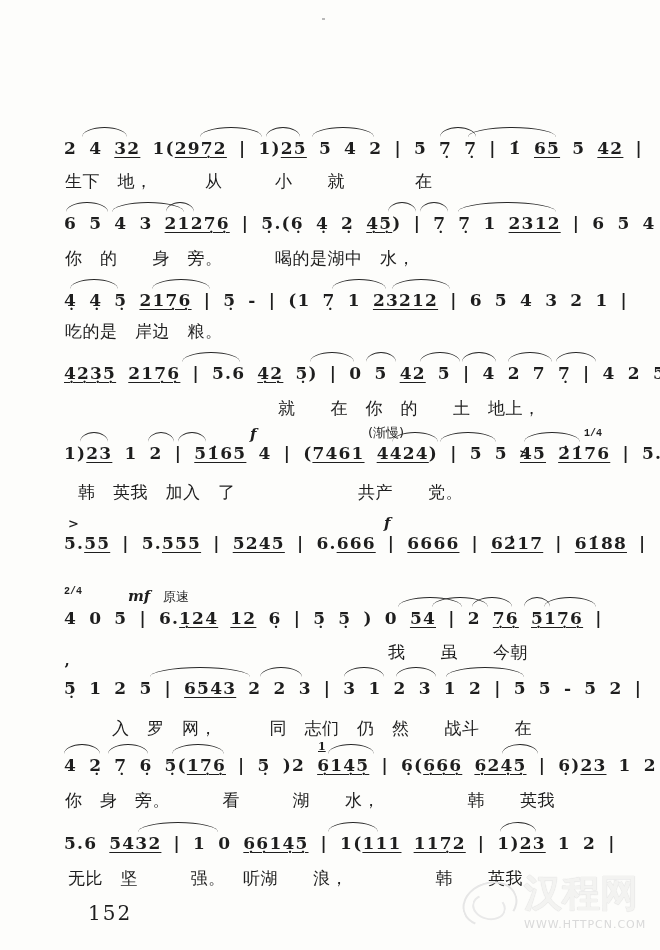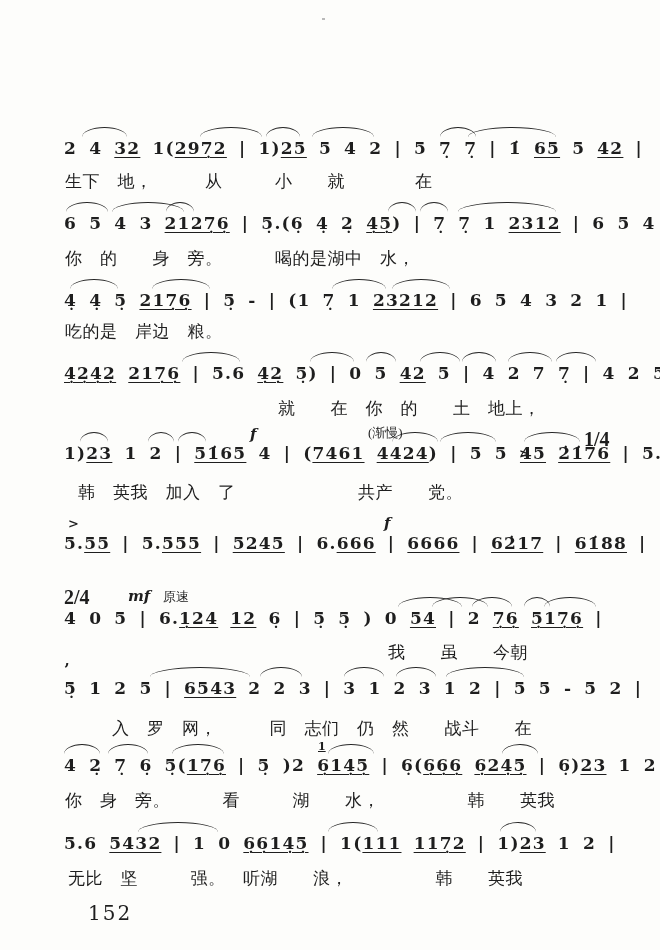--- a/index.html
+++ b/index.html
@@ -11,21 +11,21 @@
       font-family:"DejaVu Serif",serif;font-weight:bold;font-size:17px;
       letter-spacing:1.2px;word-spacing:5px;}
   .music-line u{text-decoration:underline;text-underline-offset:3px;text-decoration-thickness:1.2px;}
   .lyric-line{position:absolute;top:0;white-space:pre;
       font-family:"DejaVu Sans",sans-serif;font-size:17px;letter-spacing:0.5px;}
   .arc{position:absolute;height:9px;border-top:1.4px solid #262626;
       border-radius:50% 50% 0 0 / 100% 100% 0 0;}
   .ann{position:absolute;white-space:pre;}
   .ann-dyn{font-family:"DejaVu Serif",serif;font-style:italic;font-weight:bold;font-size:15px;}
   .ann-cjk{font-family:"DejaVu Sans",sans-serif;font-size:13px;}
-  .ann-ts{font-family:Liberation Serif, serif;font-weight:bold;font-size:20px;}
+  .ann-ts{font-family:Liberation Mono, monospace;font-weight:bold;font-size:10px;}
   .ann-accent{font-family:"DejaVu Serif",serif;font-weight:bold;font-size:13px;}
   .ann-breath{font-family:"DejaVu Serif",serif;font-weight:bold;font-size:16px;}
   .ann-grace{font-family:"DejaVu Serif",serif;font-weight:bold;font-size:11px;text-decoration:underline;}
   .page-number{position:absolute;left:88px;top:901px;font-size:20px;letter-spacing:2px;
       font-family:"DejaVu Serif",serif;}
   .watermark{position:absolute;right:2px;bottom:2px;width:200px;height:80px;color:#e2e2e2;}
   .wm-logo{position:absolute;left:0;top:8px;width:64px;height:60px;}
   .wm-swirl1{position:absolute;left:4px;top:6px;width:52px;height:40px;border:2px solid #e6e6e6;
       border-radius:50%;border-bottom-color:transparent;transform:rotate(-18deg);}
   .wm-swirl2{position:absolute;left:14px;top:18px;width:30px;height:22px;border:2px solid #e9e9e9;
@@ -71,21 +71,21 @@
         <div class="lyric-line" style="left: 65px; top: 30px; font-family: Liberation Mono, monospace;">吃的是　岸边　粮。</div>
       </div>
       <div class="system" style="top: 363px;">
         <div class="arc" style="left: 182px; width: 58px; top: -11px;"></div>
         <div class="arc" style="left: 310px; width: 44px; top: -11px;"></div>
         <div class="arc" style="left: 366px; width: 30px; top: -11px;"></div>
         <div class="arc" style="left: 420px; width: 40px; top: -11px;"></div>
         <div class="arc" style="left: 462px; width: 34px; top: -11px;"></div>
         <div class="arc" style="left: 508px; width: 44px; top: -11px;"></div>
         <div class="arc" style="left: 556px; width: 40px; top: -11px;"></div>
-        <div class="music-line"><u>4̣2̣4̣2̣</u> <u>217̣6̣</u> | 5.6 <u>4̣2̣</u> 5̣) | 0 5 <u>42</u> 5 | 4 2 7 7̣ | 4 2 5 1( |</div>
+        <div class="music-line"><u>4̣2̣3̣5̣</u> <u>217̣6̣</u> | 5.6 <u>4̣2̣</u> 5̣) | 0 5 <u>42</u> 5 | 4 2 7 7̣ | 4 2 5 1( |</div>
         <div class="lyric-line" style="left: 278px; top: 34px;">就　　在　你　的　　土　地上，</div>
       </div>
       <div class="system" style="top: 443px;">
         <div class="arc" style="left: 80px; width: 28px; top: -11px;"></div>
         <div class="arc" style="left: 148px; width: 26px; top: -11px;"></div>
         <div class="arc" style="left: 178px; width: 28px; top: -11px;"></div>
         <div class="arc" style="left: 392px; width: 46px; top: -11px;"></div>
         <div class="arc" style="left: 440px; width: 56px; top: -11px;"></div>
         <div class="arc" style="left: 524px; width: 56px; top: -11px;"></div>
         <div class="music-line">1)<u>23</u> 1 2 | <u>51̇65</u> 4 | (<u>7461</u> <u>4424</u>) | 5 5 <u>45</u> <u>2̇1̇76</u> | 5. (5 5 |</div>
@@ -125,22 +125,30 @@
         <div class="arc" style="left: 138px; width: 80px; top: -11px;"></div>
         <div class="arc" style="left: 328px; width: 50px; top: -11px;"></div>
         <div class="arc" style="left: 500px; width: 36px; top: -11px;"></div>
         <div class="music-line">5.6 <u>5432</u> | 1 0 <u>6̣6̣14̣5̣</u> | 1(<u>111</u> <u>117̣2</u> | 1)<u>23</u> 1 2 |</div>
         <div class="lyric-line" style="left: 68px; top: 34px;">无比　坚　　　强。　听湖　　浪，　　　　　韩　　英我</div>
       </div>
     </div>
 
   <div class="page-number">152</div>
 
+  <div class="watermark">
+    <div class="wm-logo">
+      <div class="wm-swirl1"></div>
+      <div class="wm-swirl2"></div>
+    </div>
+    <div class="wm-site">汉程网</div>
+    <div class="wm-url">WWW.HTTPCN.COM</div>
+  </div>
 <span class="ann ann-dyn" style="left: 250px; top: 425px;">f</span>
-    <span class="ann ann-cjk" style="left: 368px; top: 424px; font-family: Liberation Serif, serif;">(渐慢)</span>
+    <span class="ann ann-cjk" style="left: 368px; top: 424px;">(渐慢)</span>
     <span class="ann ann-ts" style="left: 584px; top: 428px;">1/4</span>
     <span class="ann ann-accent" style="left: 519px; top: 446px;">&gt;</span>
     <span class="ann ann-accent" style="left: 68px; top: 516px;">&gt;</span>
     <span class="ann ann-dyn" style="left: 384px; top: 514px;">f</span>
     <span class="ann ann-ts" style="left: 64px; top: 586px;">2/4</span>
     <span class="ann ann-dyn" style="left: 128px; top: 587px;">mf</span>
     <span class="ann ann-cjk" style="left: 163px; top: 588px;">原速</span>
     <span class="ann ann-breath" style="left: 64px; top: 660px;">’</span>
     <span class="ann ann-grace" style="left: 318px; top: 740px;">1</span>
   </div>

